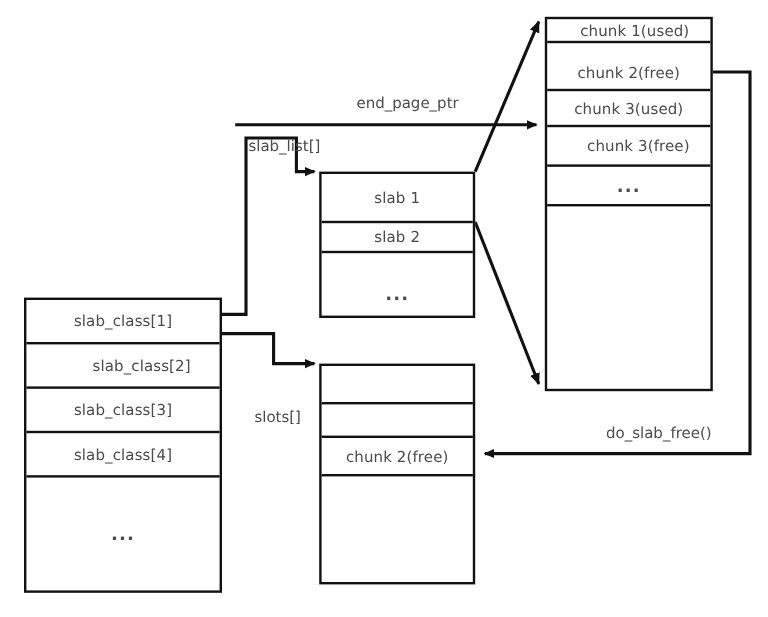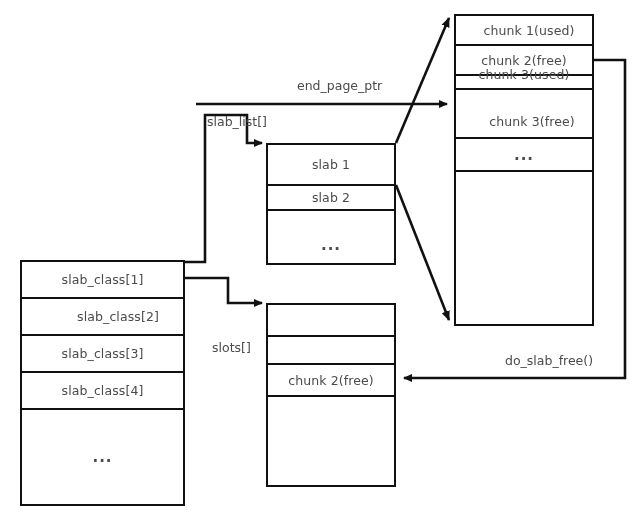--- a/index.html
+++ b/index.html
@@ -100,21 +100,21 @@
 
     <g>
       <path d="M196,104 L447,104" fill="none" stroke="#111111" stroke-width="2.6" marker-end="url(#arrow)"></path>
     </g>
 
     <g>
       <path d="M594,60 L625,60 L625,378 L404,378" fill="none" stroke="#111111" stroke-width="2.6" marker-end="url(#arrow)"></path>
     </g>
   </svg>
 
-  <div class="box" style="left:20px; top:260px; width:165px; height:246px;">
+  <div class="box" style="left:20px; top:248px; width:165px; height:246px;">
     <div class="row" style="top:0px; height:37px;">
       <span class="row-label">slab_class[1]</span>
     </div>
     <div class="row" style="top:37px; height:37px;padding-left:31px;">
       <span class="row-label">slab_class[2]</span>
     </div>
     <div class="row" style="top:74px; height:37px;">
       <span class="row-label">slab_class[3]</span>
     </div>
     <div class="row" style="top:111px; height:37px;">
@@ -131,27 +131,27 @@
     </div>
     <div class="row" style="top:41px; height:25px;">
       <span class="row-label">slab 2</span>
     </div>
     <div class="row last" style="top:82px; height:36px;">
       <span class="ellipsis">...</span>
     </div>
   </div>
 
   <div class="box" style="left:454px; top:14px; width:140px; height:312px;">
-    <div class="row" style="top:0px; height:30px;padding-left:10px;">
+    <div class="row" style="top:0px; height:20px;padding-left:10px;">
       <span class="row-label">chunk 1(used)</span>
     </div>
     <div class="row" style="top:30px; height:30px;">
       <span class="row-label">chunk 2(free)</span>
     </div>
-    <div class="row" style="top:44px; height:30px;">
+    <div class="row" style="top:60px; height:30px;">
       <span class="row-label">chunk 3(used)</span>
     </div>
     <div class="row" style="top:90px; height:33px;padding-left:16px;">
       <span class="row-label">chunk 3(free)</span>
     </div>
     <div class="row" style="top:123px; height:33px;">
       <span class="ellipsis">...</span>
     </div>
     <div class="row last" style="top:156px; height:152px;">
       <span class="row-label"></span>

